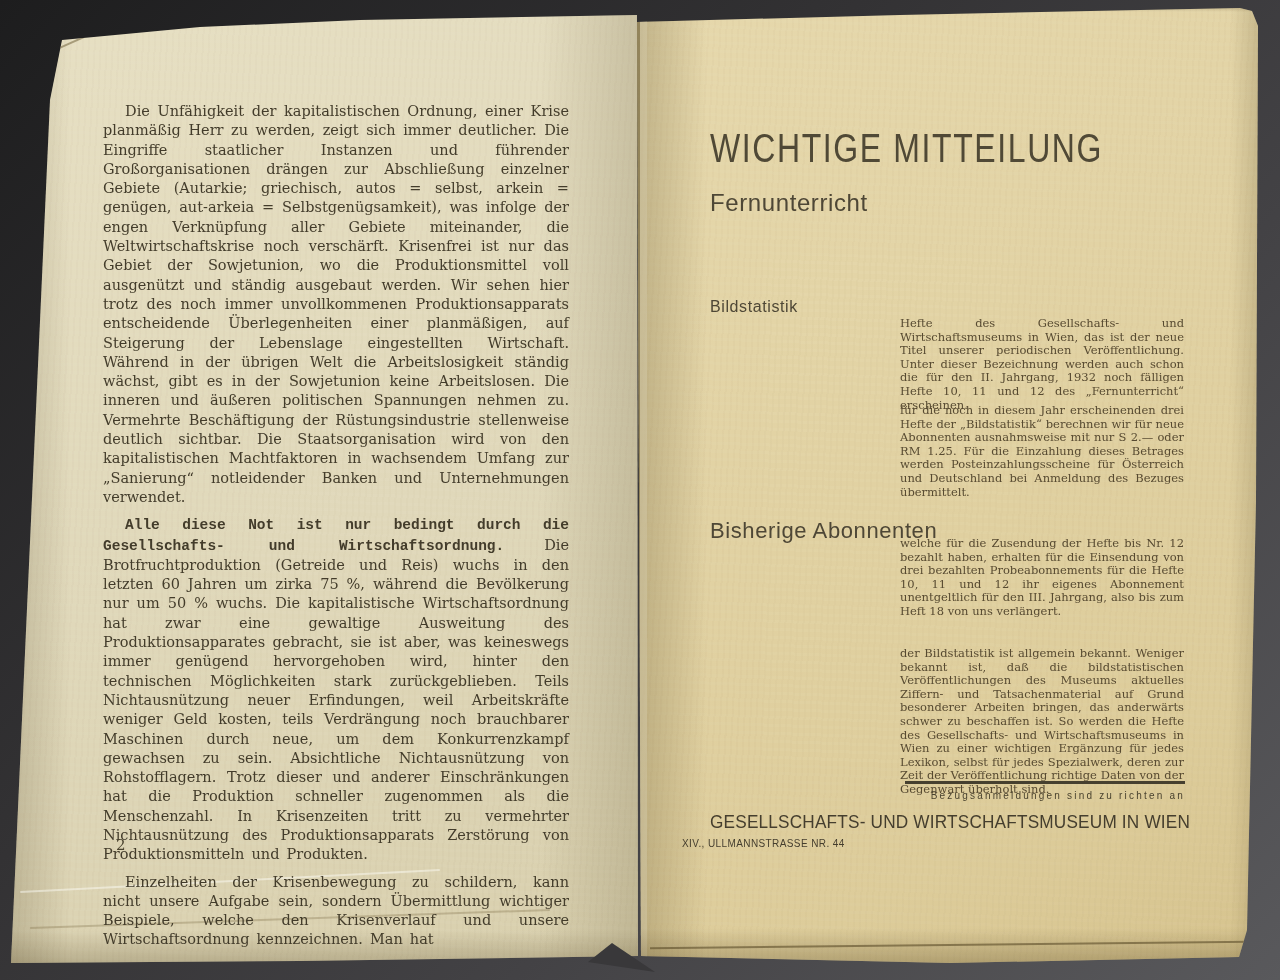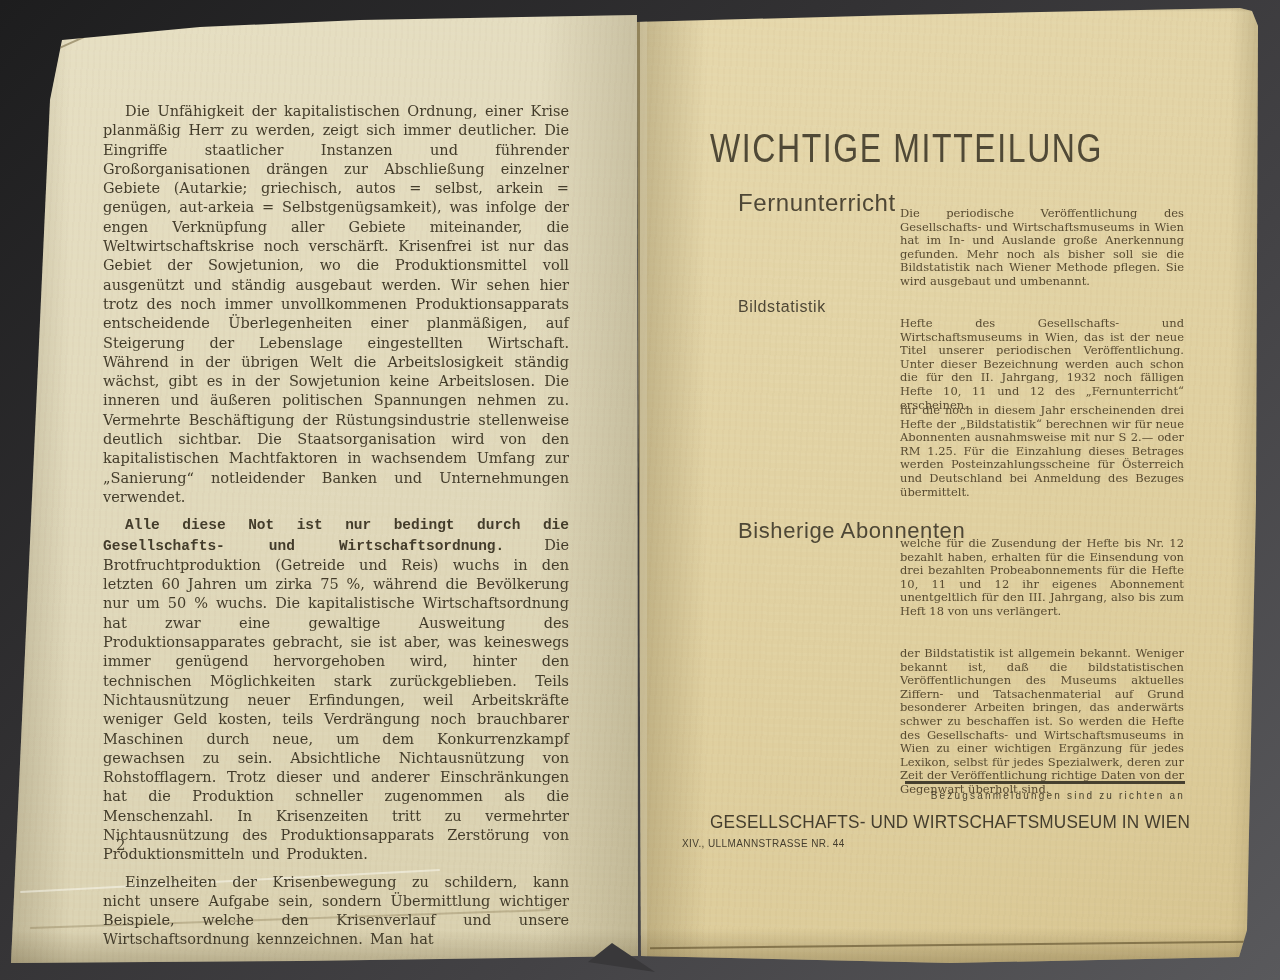--- a/index.html
+++ b/index.html
@@ -44,21 +44,21 @@
 
   
   #rp-title{
     position:absolute;left:710px;top:126px;white-space:nowrap;
     font-family:"Liberation Sans",sans-serif;font-weight:400;font-size:40px;
     letter-spacing:2px;color:#504936;transform:scaleX(.8);transform-origin:0 50%;
   }
   .rp-h{
     position:absolute;left:710px;white-space:nowrap;
     font-family:"Liberation Sans",sans-serif;font-weight:400;
-    letter-spacing:.6px;color:#4e4736;margin-left:28px;
+    letter-spacing:.6px;color:#4e4736;
   }
   .rp-t{
     position:absolute;left:900px;width:284px;text-align:justify;
     font-family:"DejaVu Serif",serif;font-size:11.5px;line-height:13.6px;
     color:#574a31;hyphens:auto;
   }
   #rp-rule{position:absolute;left:905px;top:781px;width:280px;height:3px;background:#46402f;}
   #rp-footer-note{
     position:absolute;left:905px;top:790px;width:280px;text-align:right;white-space:nowrap;
     font-family:Liberation Sans, sans-serif;font-size:10px;letter-spacing:2.2px;color:#4a432f;
@@ -105,21 +105,20 @@
     <div class="shade" style="left:640px;top:0;width:7px;height:980px;background:rgba(248,240,210,.5);"></div>
     <div class="shade" style="left:637px;top:0;width:70px;height:980px;background:linear-gradient(to right,rgba(105,90,50,.3),rgba(105,90,50,0));"></div>
     <div class="shade" style="left:0;top:0;width:1280px;height:12px;background:linear-gradient(to bottom,rgba(70,58,32,.45),rgba(70,58,32,0));"></div>
     <div class="shade" style="left:0;top:928px;width:1280px;height:40px;background:linear-gradient(to top,rgba(100,84,45,.4),rgba(100,84,45,0));"></div>
     <div class="shade" style="left:650px;top:944px;width:600px;height:1.5px;background:rgba(90,75,40,.6);transform:rotate(-.6deg);"></div>
     <div class="shade" style="left:1230px;top:0;width:40px;height:980px;background:linear-gradient(to right,rgba(100,84,45,0),rgba(100,84,45,.3));"></div>
 
     <div id="rp-title">WICHTIGE MITTEILUNG</div>
 
     <div class="rp-h" style="top:189px;font-size:24px;">Fernunterricht</div>
-    <div class="rp-t" style="top:207px;">Die periodische Veröffentlichung des Gesellschafts- und Wirtschaftsmuseums in Wien hat im In- und Auslande große Anerkennung gefunden. Mehr noch als bisher soll sie die Bildstatistik nach Wiener Methode pflegen. Sie wird ausgebaut und umbenannt.</div>
 
     <div class="rp-h" style="top:298px;font-size:16px;">Bildstatistik</div>
     <div class="rp-t" style="top:317px;">Hefte des Gesellschafts- und Wirtschaftsmuseums in Wien, das ist der neue Titel unserer periodischen Veröffentlichung. Unter dieser Bezeichnung werden auch schon die für den II. Jahrgang, 1932 noch fälligen Hefte 10, 11 und 12 des „Fernunterricht“ erscheinen.</div>
 
     <div class="rp-t" style="top:404px;">für die noch in diesem Jahr erscheinenden drei Hefte der „Bildstatistik“ berechnen wir für neue Abonnenten ausnahmsweise mit nur S 2.— oder RM 1.25. Für die Einzahlung dieses Betrages werden Posteinzahlungsscheine für Österreich und Deutschland bei Anmeldung des Bezuges übermittelt.</div>
 
     <div class="rp-h" style="top:518px;font-size:22px;">Bisherige Abonnenten</div>
     <div class="rp-t" style="top:537px;">welche für die Zusendung der Hefte bis Nr. 12 bezahlt haben, erhalten für die Einsendung von drei bezahlten Probeabonnements für die Hefte 10, 11 und 12 ihr eigenes Abonnement unentgeltlich für den III. Jahrgang, also bis zum Heft 18 von uns verlängert.</div>
 
     <div class="rp-t" style="top:647px;">der Bildstatistik ist allgemein bekannt. Weniger bekannt ist, daß die bildstatistischen Veröffentlichungen des Museums aktuelles Ziffern- und Tatsachenmaterial auf Grund besonderer Arbeiten bringen, das anderwärts schwer zu beschaffen ist. So werden die Hefte des Gesellschafts- und Wirtschaftsmuseums in Wien zu einer wichtigen Ergänzung für jedes Lexikon, selbst für jedes Spezialwerk, deren zur Zeit der Veröffentlichung richtige Daten von der Gegenwart überholt sind.</div>

